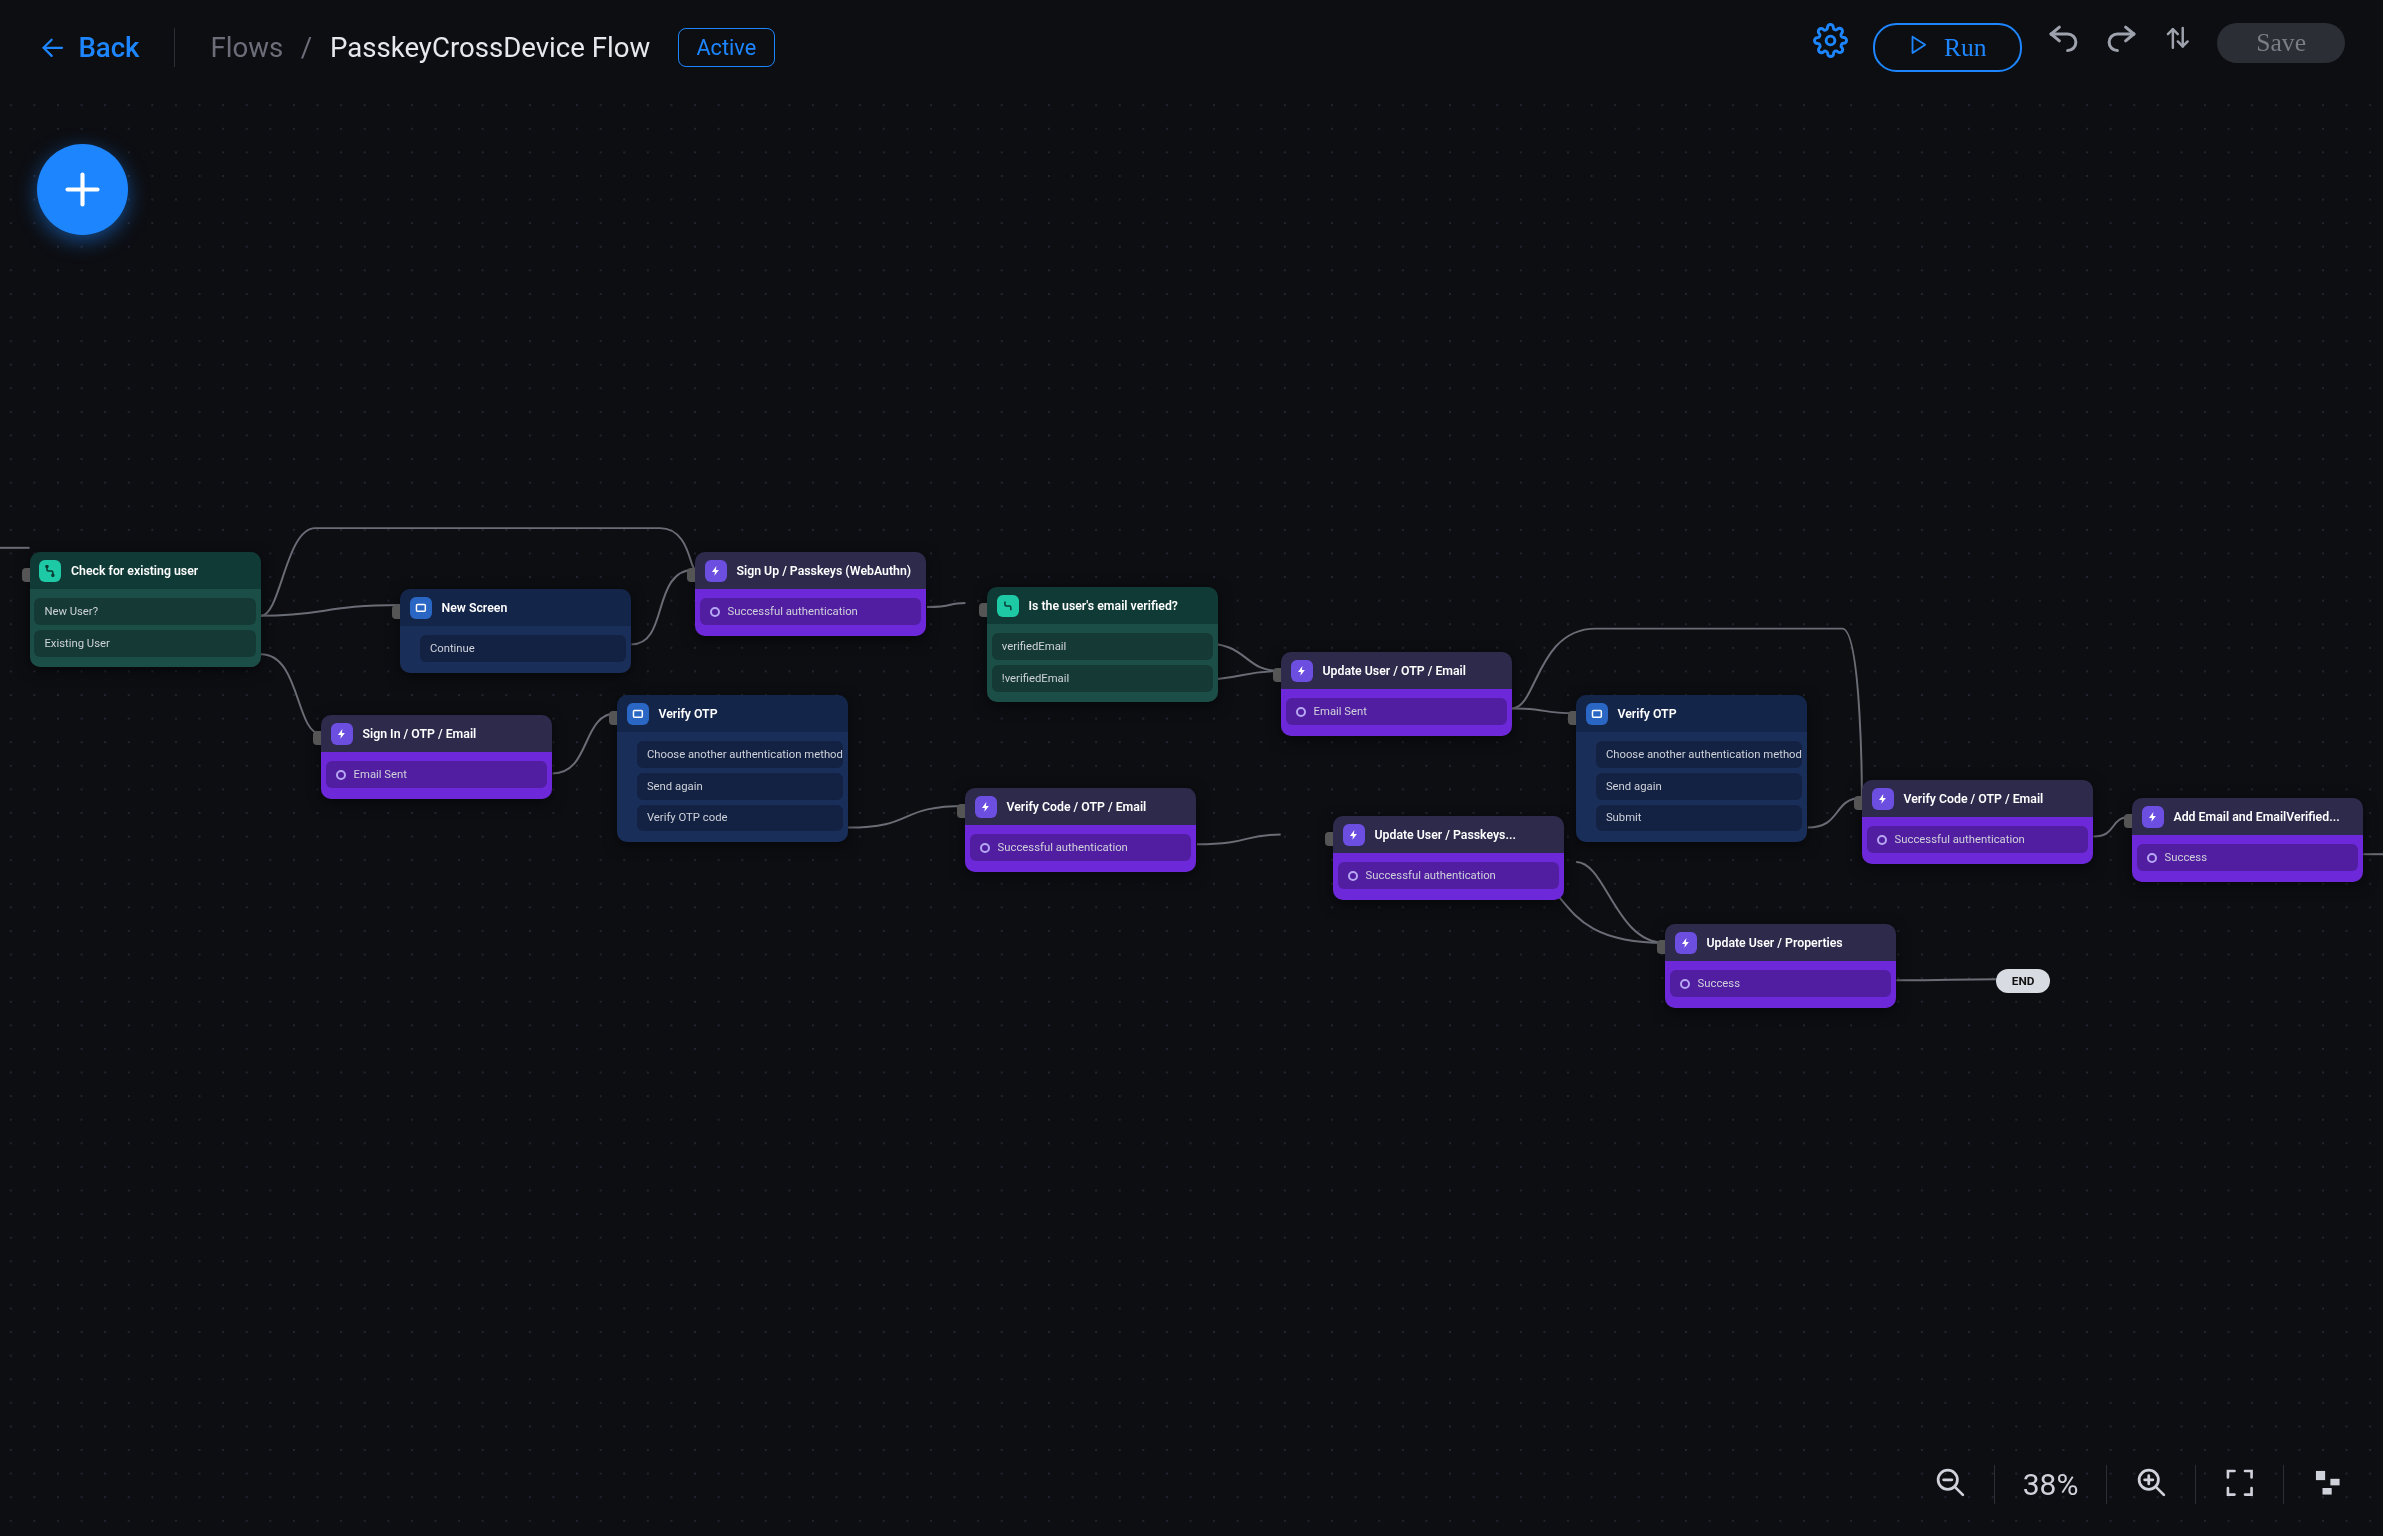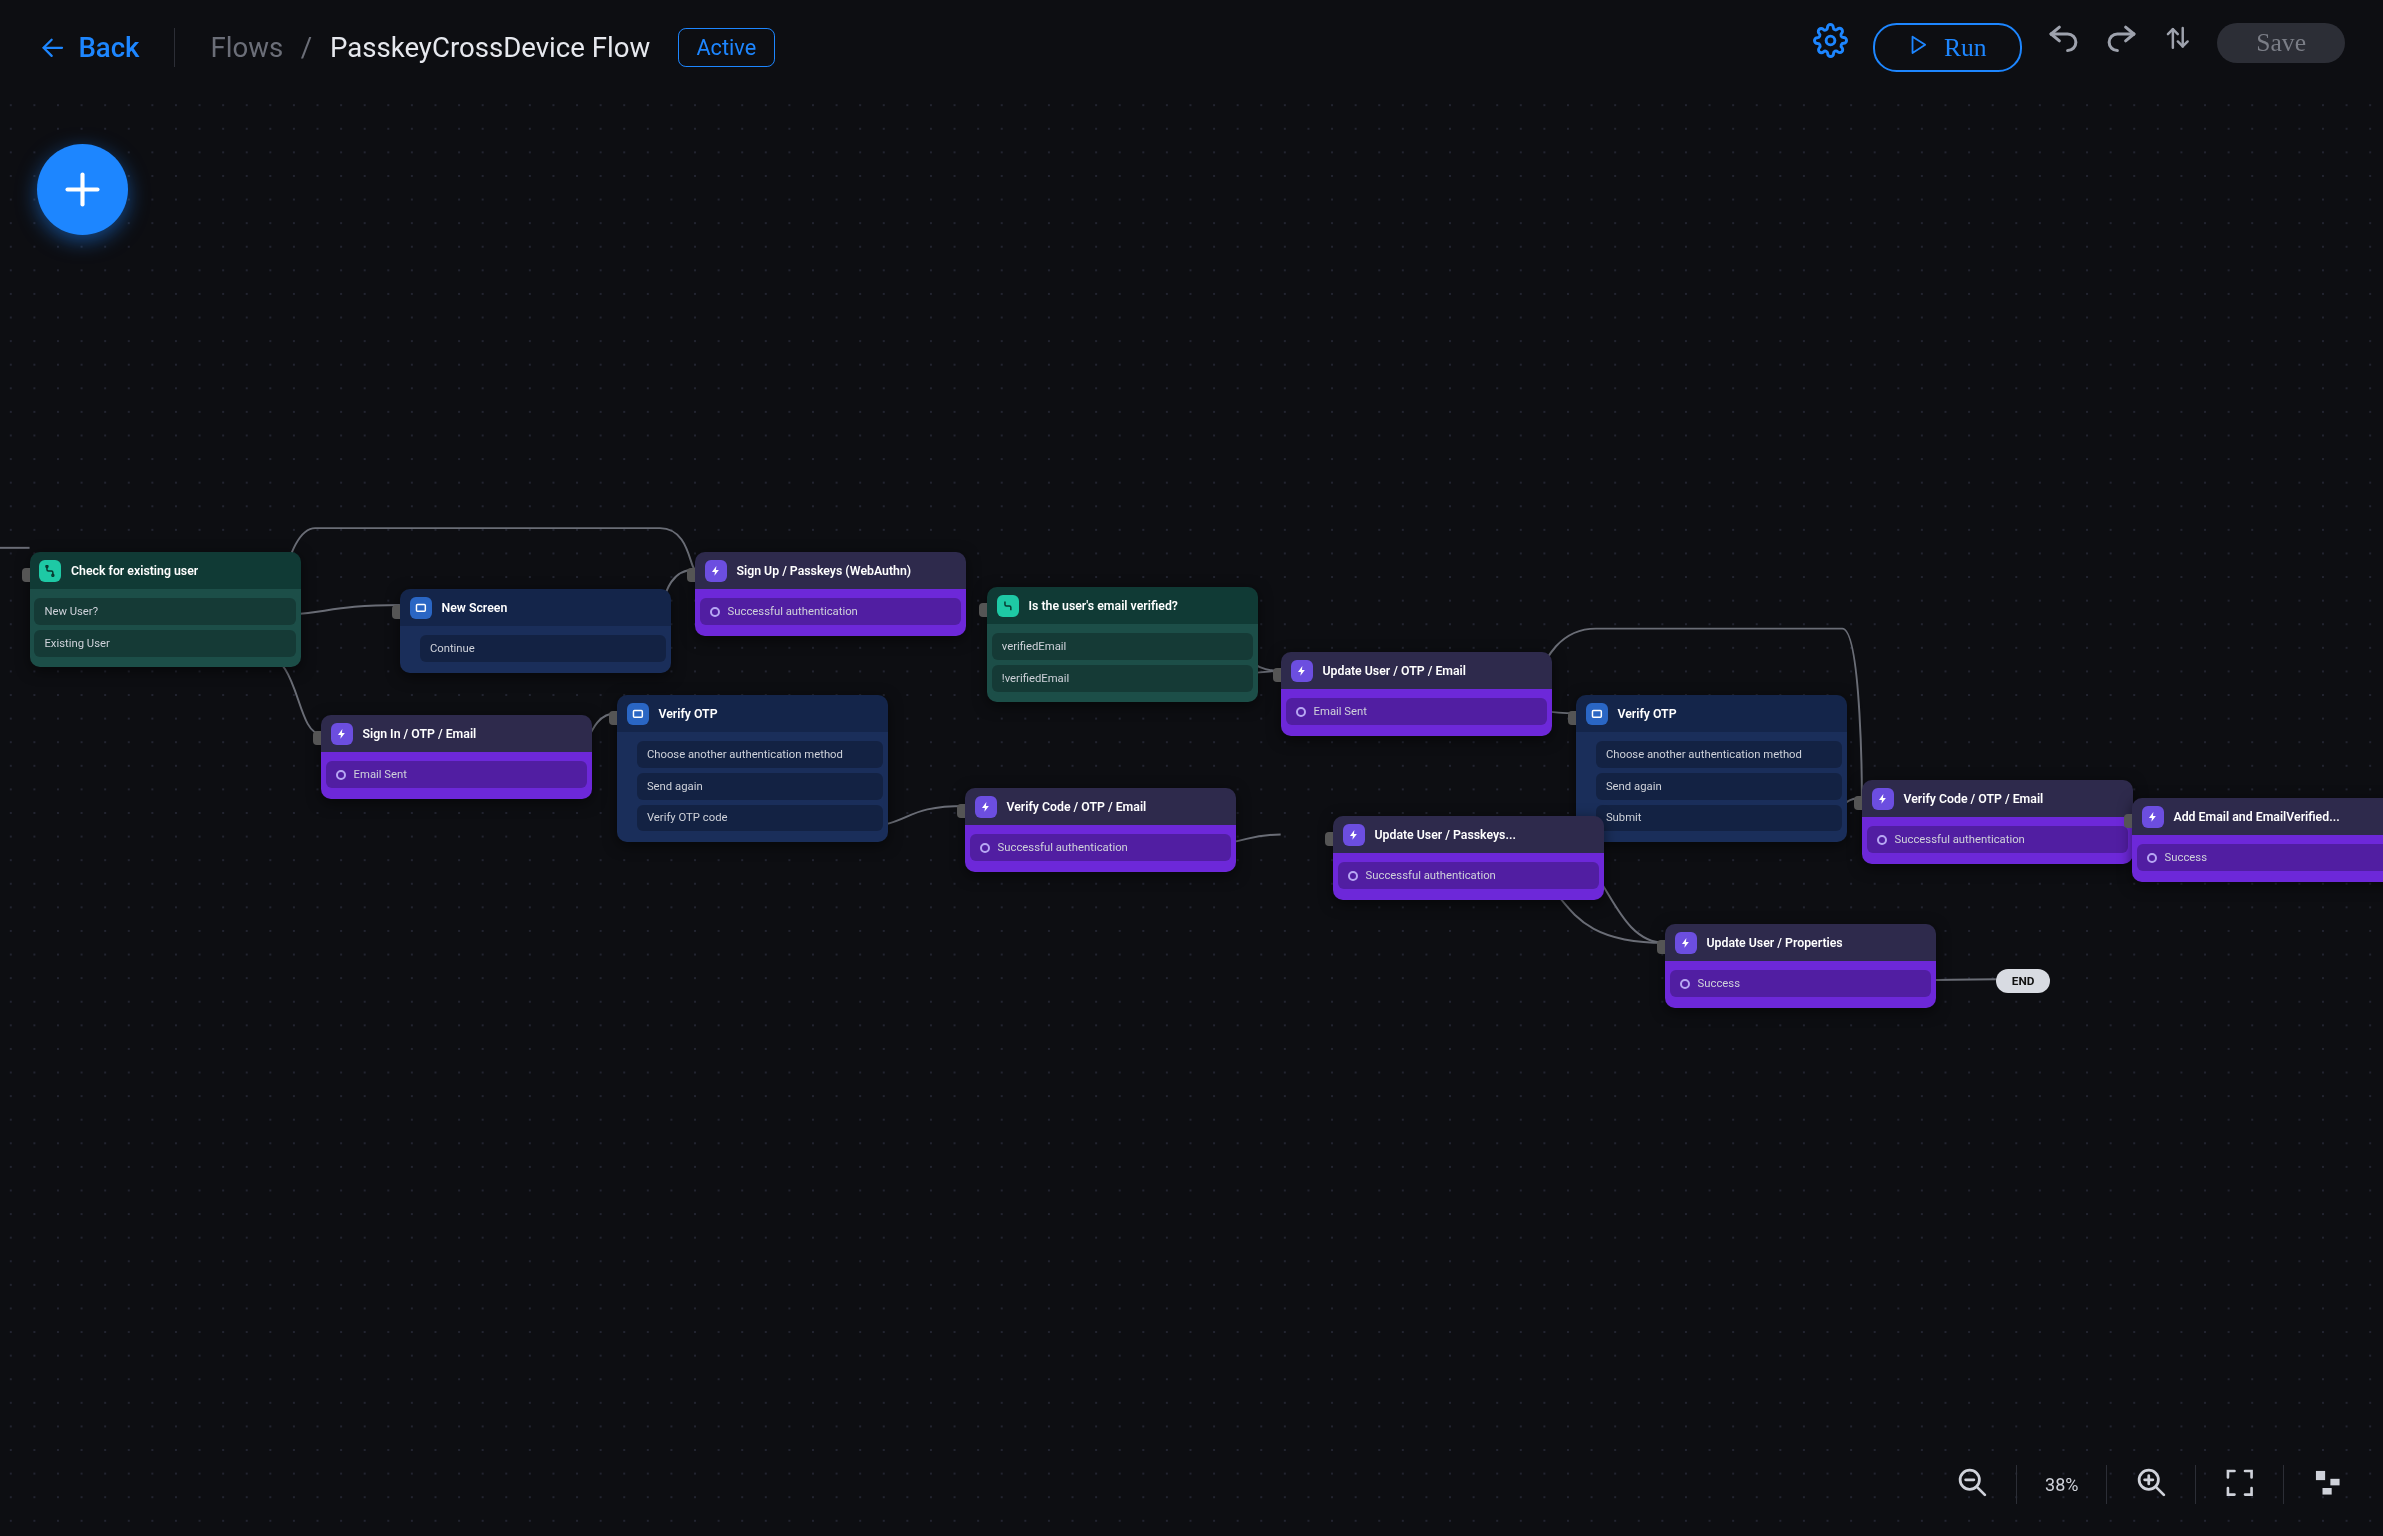--- a/index.html
+++ b/index.html
@@ -116,21 +116,21 @@
   }
   .edges path {
     fill: none;
     stroke: #6a6d76;
     stroke-width: 2px;
   }
 
   
   .node {
     position: absolute;
-    width: 271px;
+    width: 231px;
     border-radius: 9.9px;
     overflow: visible;
     box-shadow: 0 3.9px 13.8px rgba(0,0,0,0.5);
     cursor: move;
   }
   .node.teal .node-head { background: #103a35; }
   .node.teal .node-body { background: #1c4e48; }
   .node.teal .chip { background: var(--teal); }
   .node.navy .node-head { background: #14254a; }
   .node.navy .node-body { background: #1a2e5a; padding-left: 20px; }
@@ -190,21 +190,21 @@
     cursor: pointer;
   }
 
   
   .bottombar {
     position: absolute;
     bottom: 33px; right: 41px;
     display: flex; align-items: center; gap: 27.6px;
     z-index: 50;
   }
-  .zoom-label { font-size: 18px; color: #cfd2da; }
+  .zoom-label { font-size: 30px; color: #cfd2da; }
   .bb-div { width: 1px; height: 39px; background: #2c2e36; }
   .bb-icon { color: #cfd2da; cursor: pointer; }
 
 </style>
 </head>
 <body>
 
 <div class="topbar">
   <div class="back-link">
     <span class="back-arrow">

